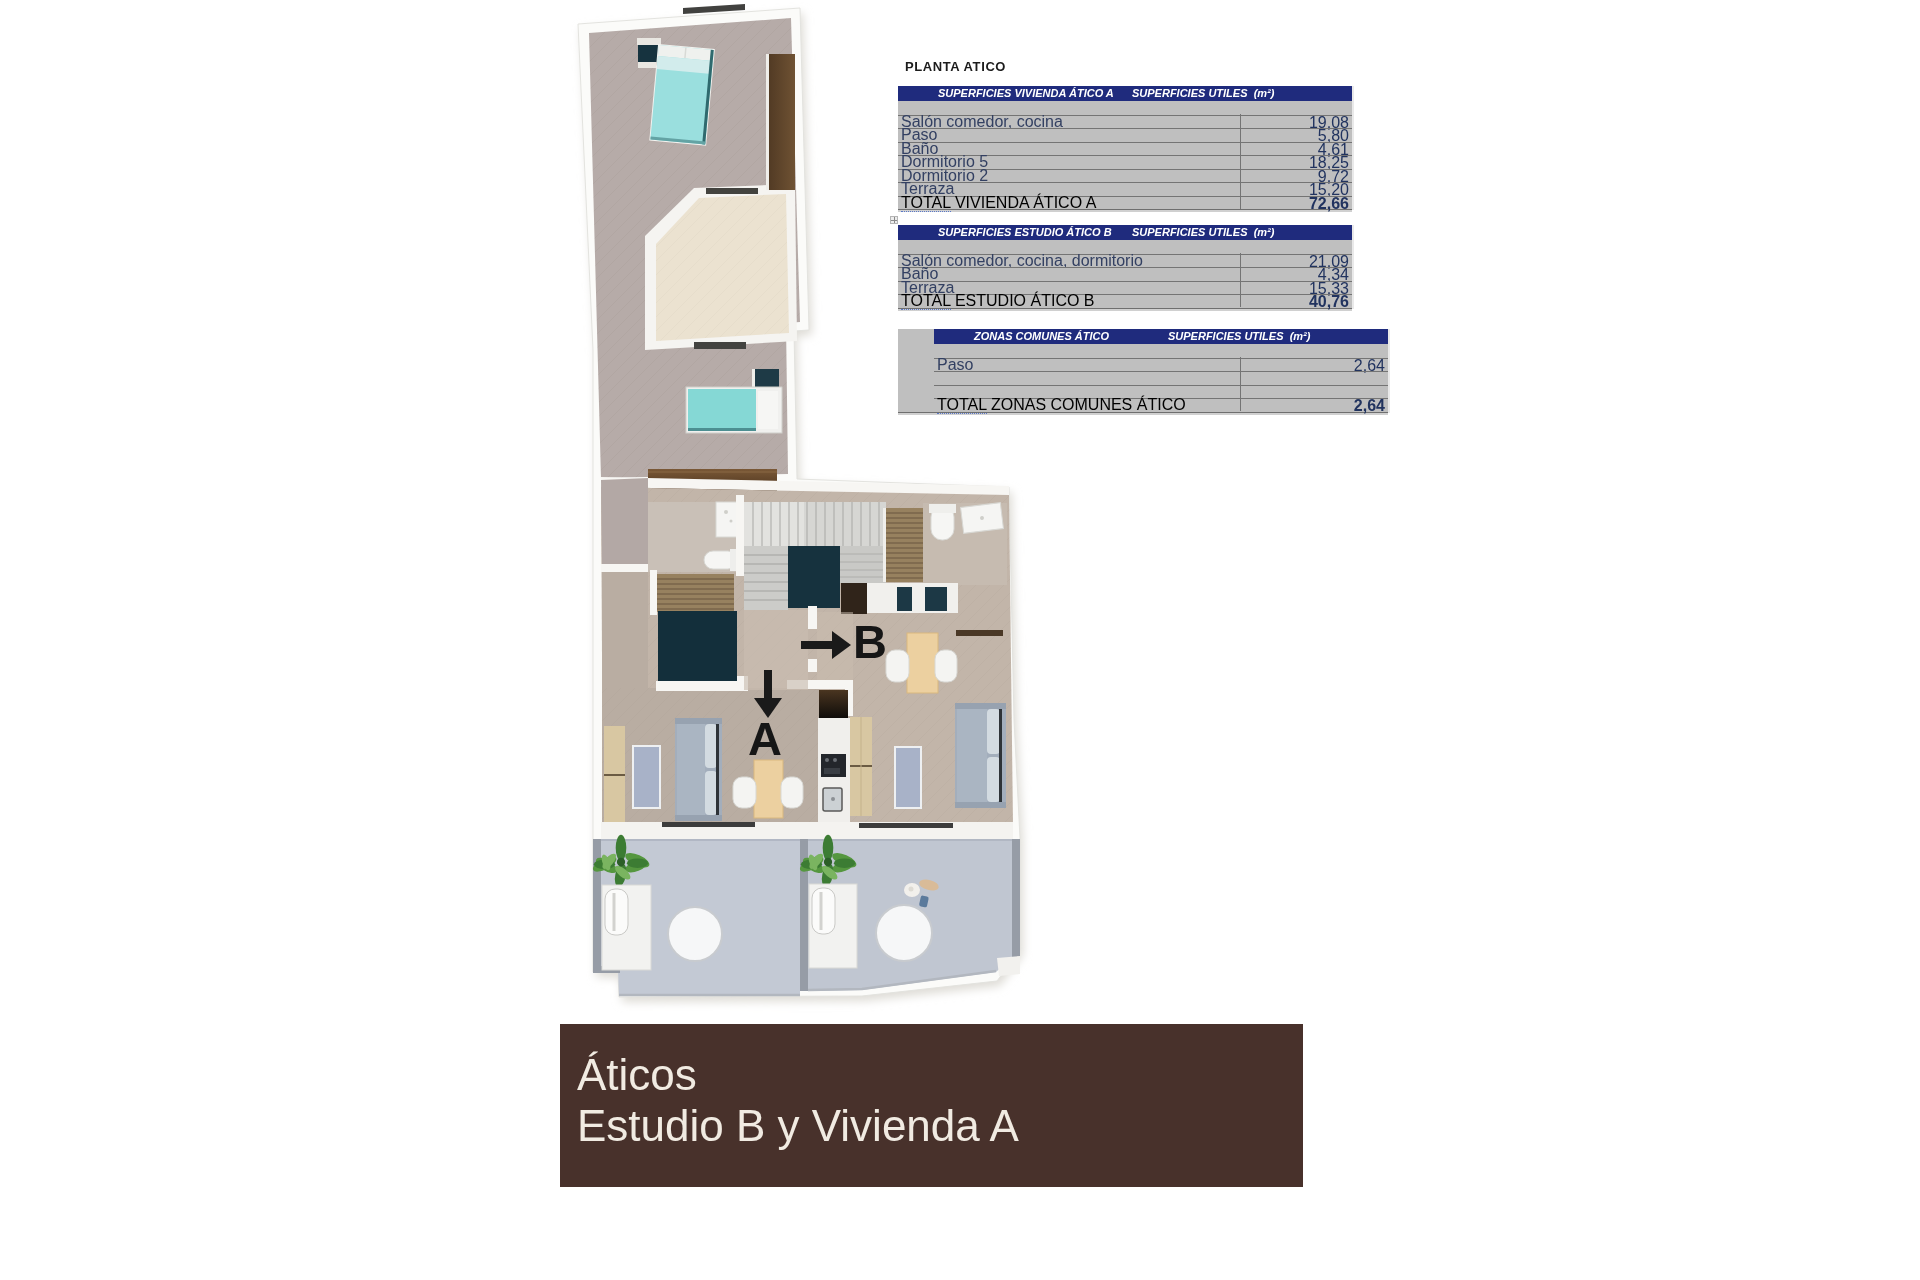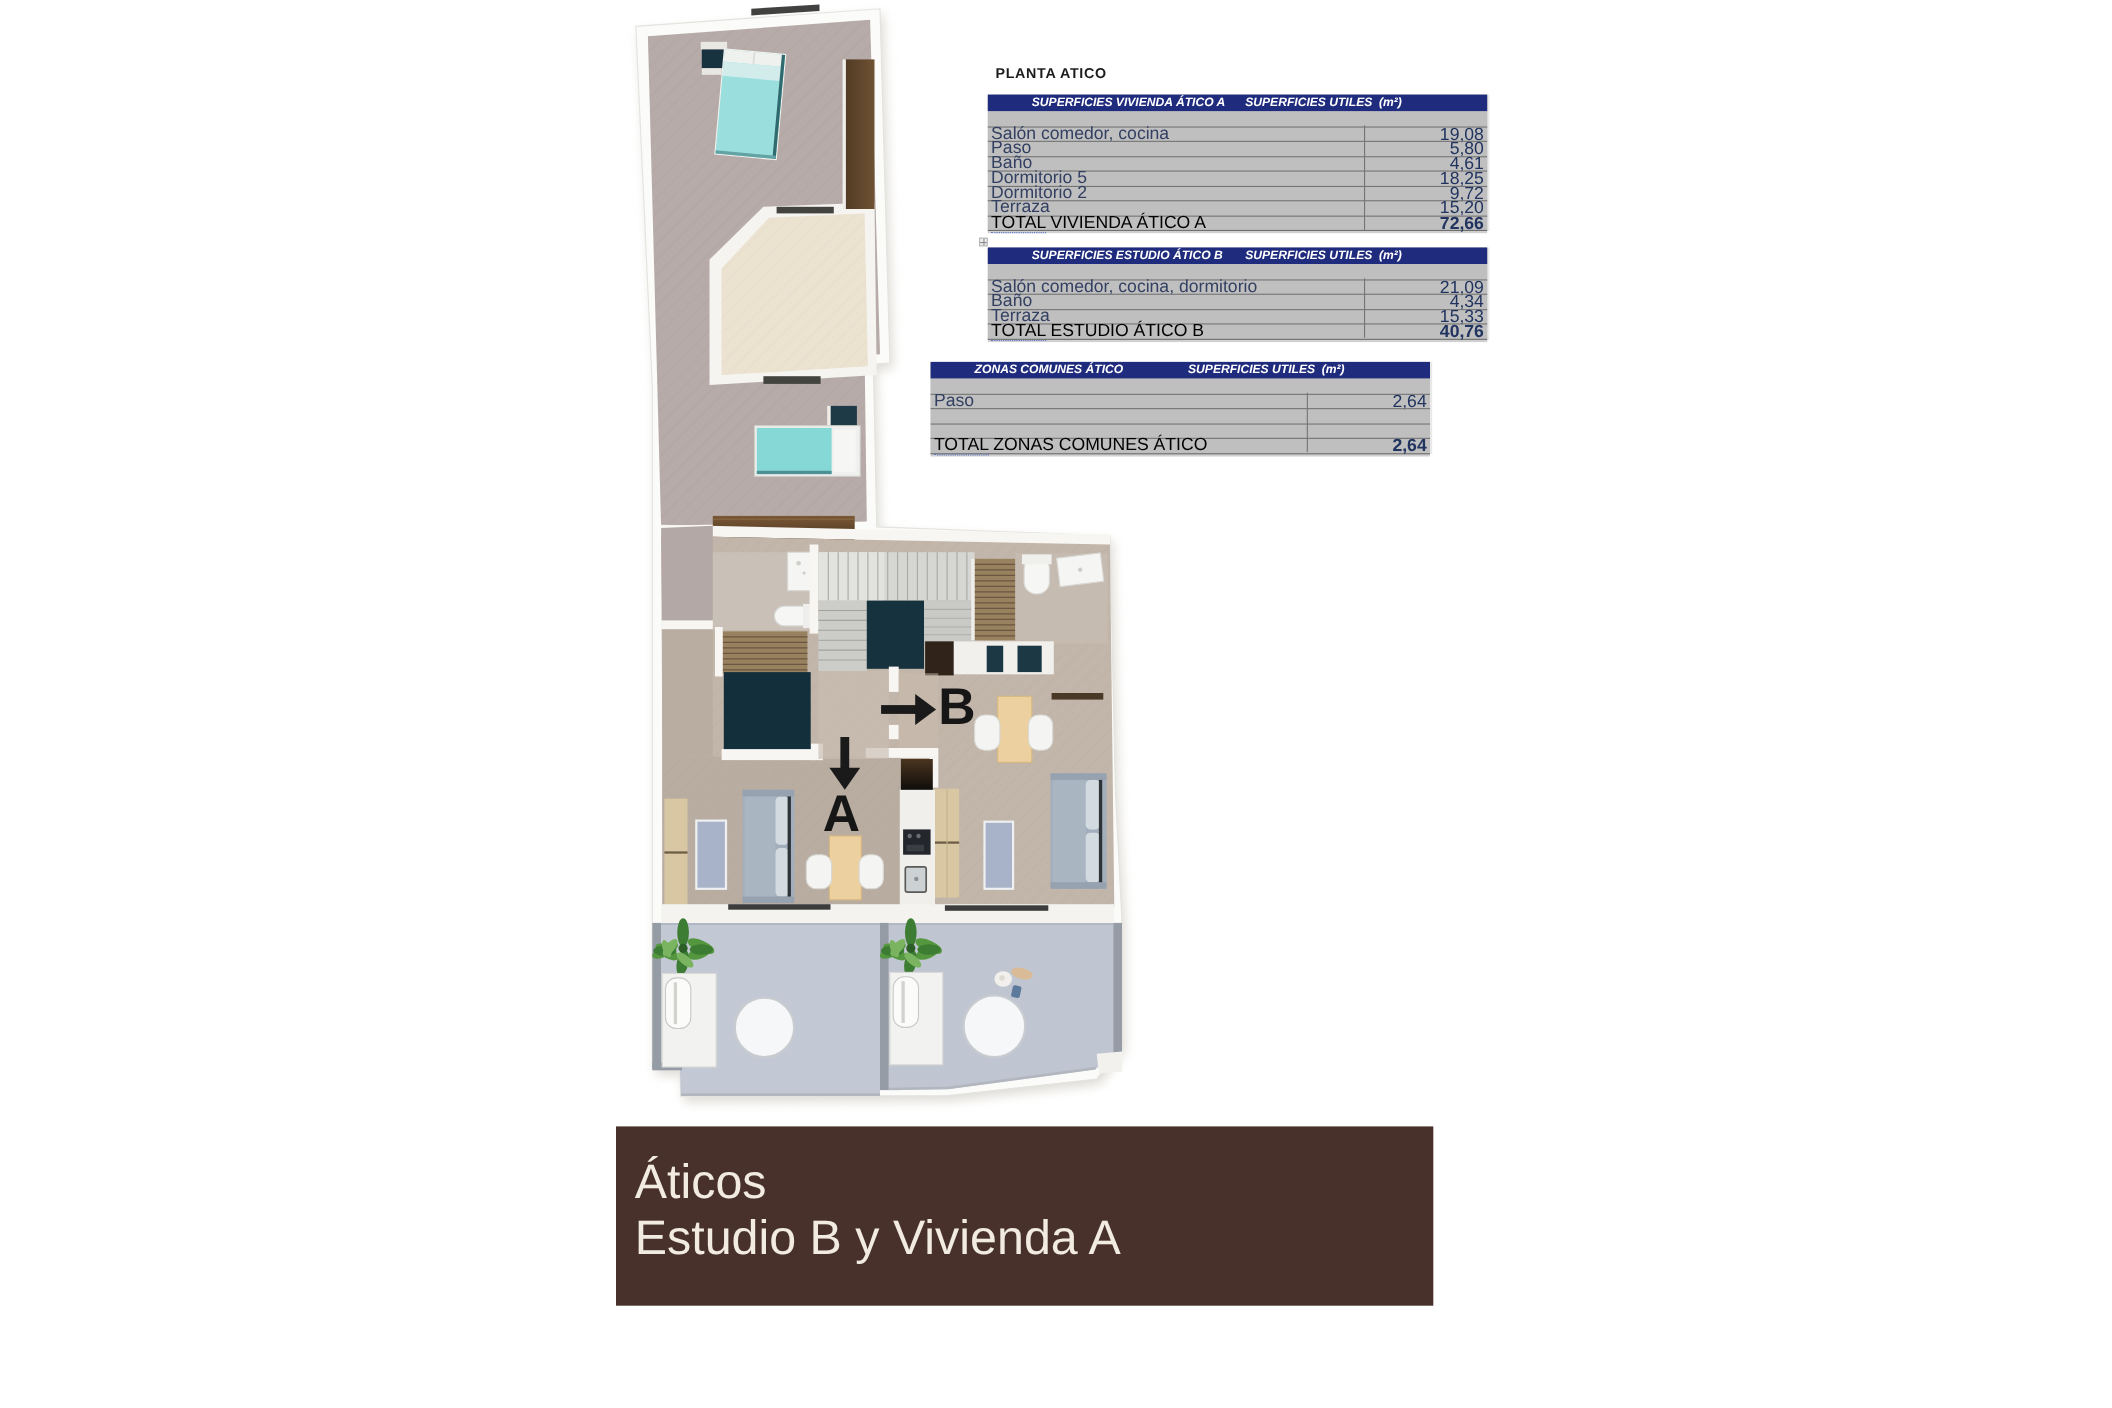--- a/index.html
+++ b/index.html
@@ -422,21 +422,21 @@
         <span class="h2">SUPERFICIES UTILES&nbsp;&nbsp;(m²)</span>
       </div>
 <div class="r first"></div>
 <div class="r"><span>Salón comedor, cocina, dormitorio</span><span class="v">21,09</span></div>
 <div class="r"><span>Baño</span><span class="v">4,34</span></div>
 <div class="r"><span>Terraza</span><span class="v">15,33</span></div>
 <div class="r total"><span class="lbl"><span class="tu">TOTAL</span> ESTUDIO ÁTICO B</span><span class="v">40,76</span></div>
 <div class="divline" style="top:28px;height:54px;"></div>
 </div>
 
-<div class="tbl" style="left:846px;top:329px;">
+<div class="tbl" style="left:898px;top:329px;padding-left:36px;">
 <div class="th">
         <span class="h1">ZONAS COMUNES ÁTICO</span>
         <span class="h2">SUPERFICIES UTILES&nbsp;&nbsp;(m²)</span>
       </div>
 <div class="r first"></div>
 <div class="r"><span>Paso</span><span class="v">2,64</span></div>
 <div class="r"></div>
 <div class="r"></div>
 <div class="r total"><span class="lbl"><span class="tu">TOTAL</span> ZONAS COMUNES ÁTICO</span><span class="v">2,64</span></div>
 <div class="divline" style="top:28px;height:54px;"></div>

